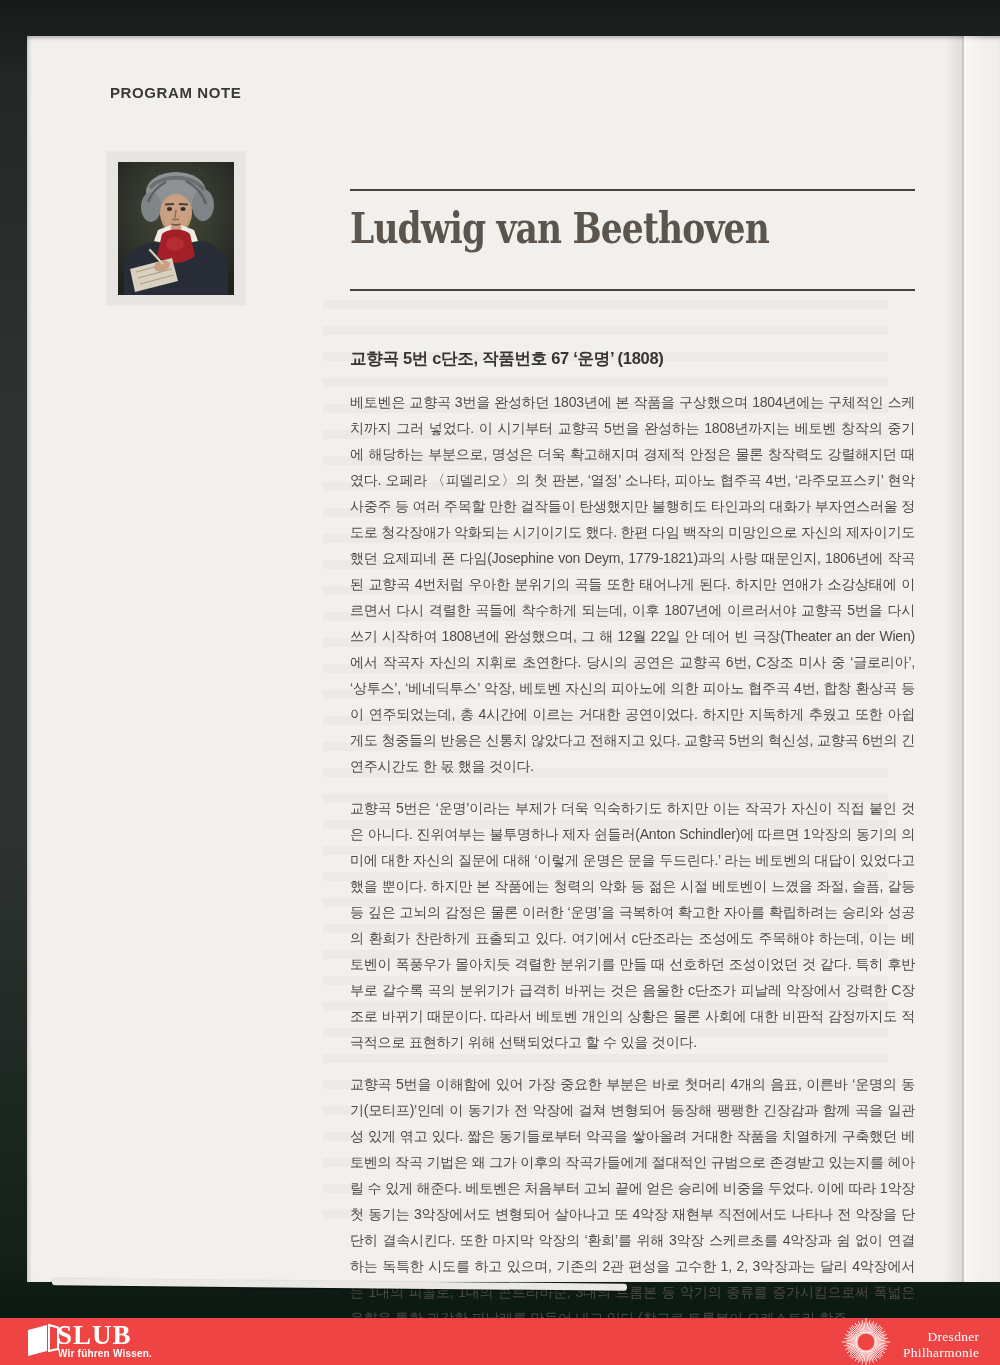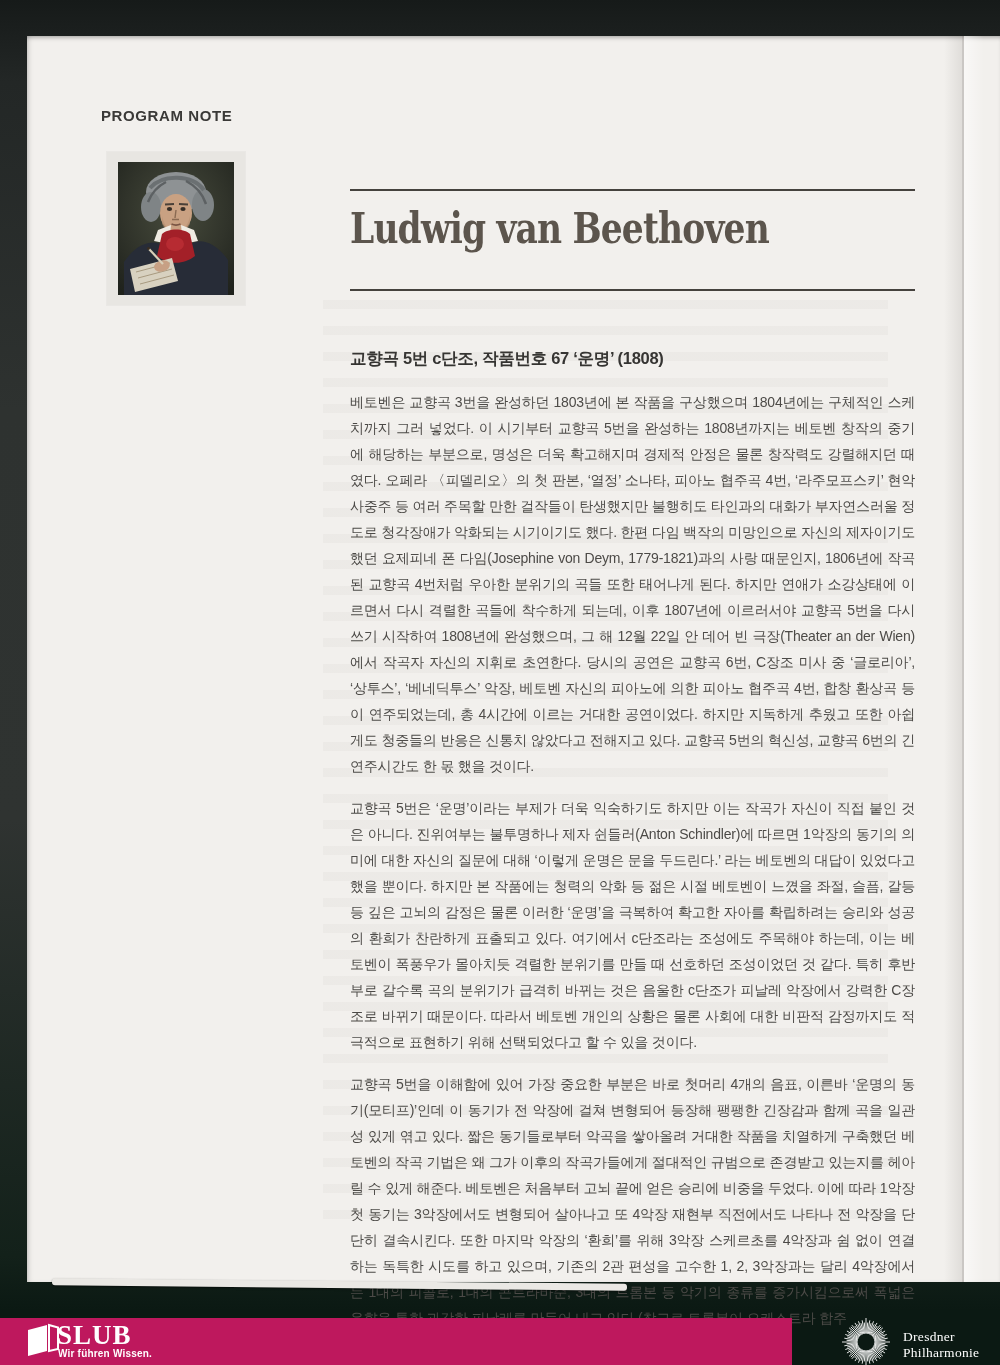--- a/index.html
+++ b/index.html
@@ -37,37 +37,37 @@
   .rule2{margin-top:36px;}
   .work-heading{margin:56px 0 0;font-size:16.5px;font-weight:bold;color:#343331;line-height:22px;letter-spacing:-.3px;}
   .body-text p{margin:16px 0 0;font-size:14px;line-height:26px;color:#4c4a47;
         text-align:justify;letter-spacing:-.2px;word-break:break-all;}
   .body-text p:first-child{margin-top:20px;}
 
   .ghost{left:323px;top:300px;width:565px;height:930px;pointer-events:none;
         background:repeating-linear-gradient(180deg,rgba(105,98,88,.045) 0 9px,rgba(0,0,0,0) 9px 26px);}
 
   
-  .footer{left:0;top:1318px;width:792px;height:47px;background:#be185d;}
+  .footer{left:0;top:1318px;width:1000px;height:47px;background:#ef4444;}
   .slub-icon{left:26px;top:4px;}
   .slub-word{left:57px;top:2px;font-family:"Liberation Serif",serif;font-weight:bold;
         font-size:27px;line-height:30px;color:#ffffff;letter-spacing:1px;}
   .slub-tag{left:58px;top:30px;font-size:10px;font-weight:bold;color:#ffffff;letter-spacing:.2px;}
   .sunburst{left:842px;top:0px;}
   .sunburst line{stroke:#ffffff;stroke-width:.9;}
   .phil-text{left:903px;top:11px;font-family:"Liberation Serif",serif;font-size:13.5px;
-        line-height:16px;color:#ffffff;letter-spacing:.3px;}
+        line-height:16px;color:#ffffff;letter-spacing:.3px;text-align:right;}
 </style>
 </head>
 <body>
 
 <div class="abs edge-sliver-left"></div>
 <div class="abs page">
 
-  <div class="abs kicker" style="left:74px;top:48px;margin-top:23px;">PROGRAM NOTE</div>
+  <div class="abs kicker" style="left:83px;top:48px;">PROGRAM NOTE</div>
 
   <div class="abs portrait-mount" style="left:80px;top:116px;">
     <svg width="116" height="133" viewBox="0 0 116 133">
       <defs>
         <radialGradient id="pbg" cx="50%" cy="38%" r="75%">
           <stop offset="0%" stop-color="#474b3c"></stop>
           <stop offset="60%" stop-color="#30332a"></stop>
           <stop offset="100%" stop-color="#1f221c"></stop>
         </radialGradient>
       </defs>

